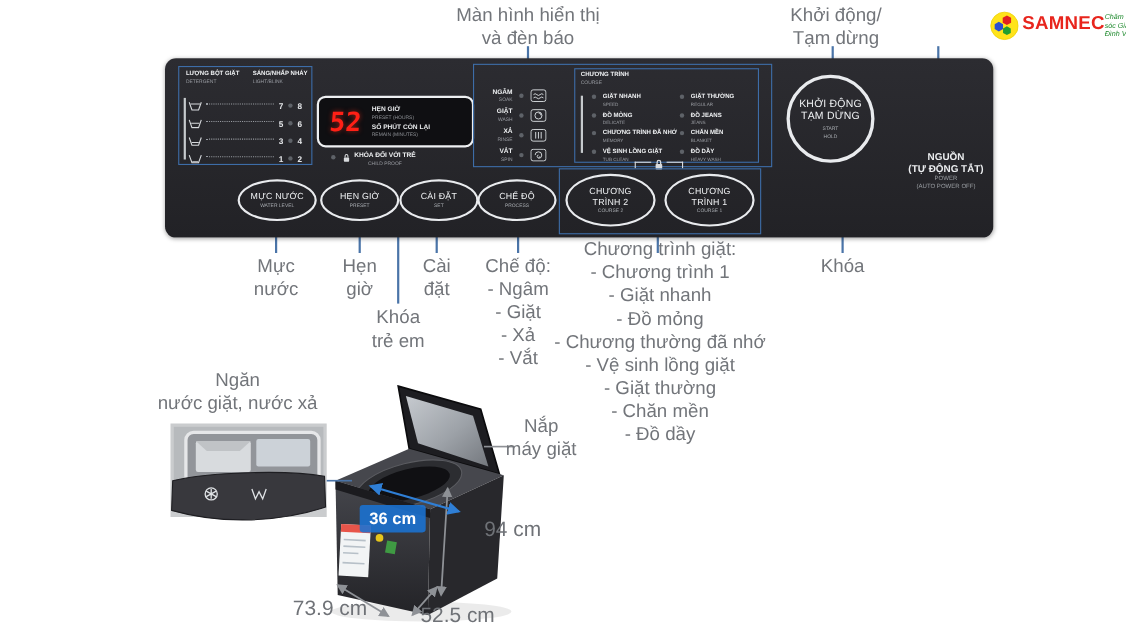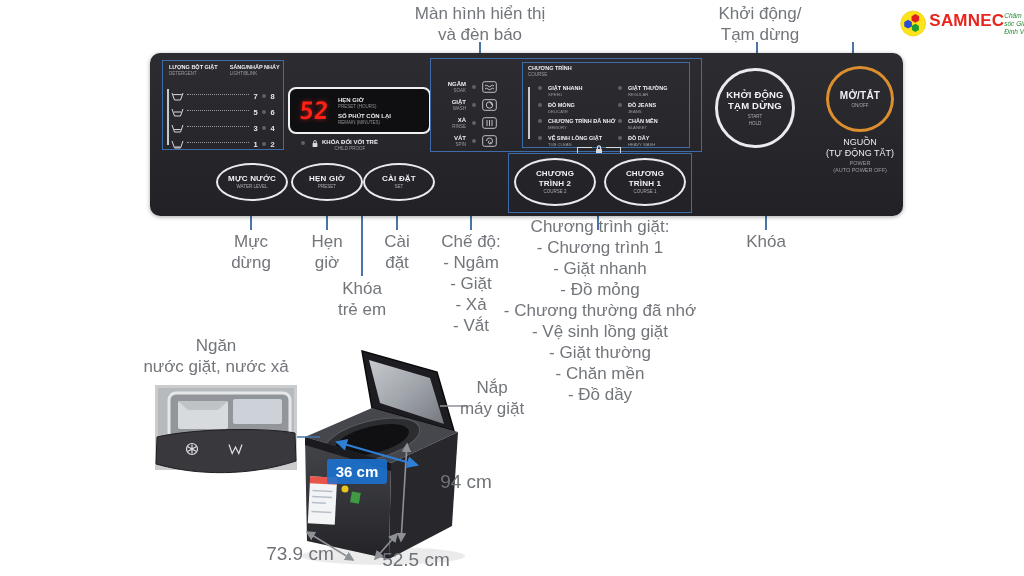--- a/index.html
+++ b/index.html
@@ -30,26 +30,26 @@
   .d-vn{display:block;color:#e8eaec;font-weight:bold;font-size:6px;line-height:7px;white-space:nowrap;}
   .d-en{display:block;color:#8e9196;font-size:4.5px;line-height:5px;white-space:nowrap;}
   .childproof{position:absolute;left:148px;top:86px;display:flex;align-items:flex-start;gap:3px;}
   .stage-row{position:absolute;display:flex;align-items:center;gap:3px;}
   .st-lbl{width:34px;text-align:right;}
   .course-grid{position:absolute;left:12px;top:22px;display:grid;grid-template-columns:80px 70px;row-gap:4px;}
   .c-item{display:flex;align-items:flex-start;gap:3px;}
   .c-item .t-vn{font-size:5.5px;}.c-item .t-en{font-size:4.2px;}
   .pill{position:absolute;display:flex;flex-direction:column;align-items:center;justify-content:center;
         background:transparent;border:2px solid #e9ebee;border-radius:50%;cursor:pointer;padding:0;font-family:inherit;}
-  .p-vn{color:#f0f2f4;font-weight:bold;font-size:8px;line-height:9.5px;white-space:nowrap;letter-spacing:.2px;}
+  .p-vn{color:#f0f2f4;font-weight:normal;font-size:8px;line-height:9.5px;white-space:nowrap;letter-spacing:.2px;}
   .p-en{color:#a9adb2;font-size:4.5px;line-height:7px;white-space:nowrap;}
   .startbtn .p-vn{font-size:9.5px;line-height:11px;}
   .onoffbtn .p-vn{font-size:10px;line-height:12px;}
   .power-note{position:absolute;text-align:center;}
-  .pn-vn{display:block;color:#eceef0;font-weight:normal;font-size:9px;line-height:10.5px;}
+  .pn-vn{display:block;color:#eceef0;font-weight:bold;font-size:9px;line-height:10.5px;}
   .pn-en{display:block;color:#9b9fa4;font-size:5.5px;line-height:7px;}
   .lockbracket{position:absolute;display:flex;align-items:flex-start;gap:2px;}
   .lb-line{height:5px;border-top:1.5px solid #d8dbde;width:14px;}
   .lb-line.l{border-left:1.5px solid #d8dbde;}
   .lb-line.r{border-right:1.5px solid #d8dbde;}
   
   .dim{position:absolute;color:#6f7277;font-size:19px;text-align:center;}
   .dim-badge{position:absolute;background:rgba(26,115,212,.88);color:#fff;font-weight:bold;font-size:15px;
              display:flex;align-items:center;justify-content:center;border-radius:3px;}
   
@@ -364,20 +364,24 @@
         <span class="p-en">WATER LEVEL</span>
     </button>
     <button class="pill" style="left:141px;top:110px;width:72px;height:38px">
       <span class="p-vn">HẸN GIỜ</span>
         <span class="p-en">PRESET</span>
     </button>
     <button class="pill" style="left:213px;top:110px;width:72px;height:38px">
       <span class="p-vn">CÀI ĐẶT</span>
         <span class="p-en">SET</span>
     </button>
+    <button class="pill" style="left:284px;top:110px;width:72px;height:38px">
+      <span class="p-vn">CHẾ ĐỘ</span>
+        <span class="p-en">PROCESS</span>
+    </button>
 
     <div class="lockbracket" style="left:427px;top:94px">
       <span class="lb-line l"></span>
       <svg width="10" height="11" viewBox="0 0 10 11" style="margin-top:-3px">
         <rect x="2" y="5" width="6" height="5" rx="0.8" fill="#d8dbde"></rect>
         <path d="M3.4 5 V3.4 a1.6 1.6 0 0 1 3.2 0 V5" stroke="#d8dbde" stroke-width="1.2" fill="none"></path>
       </svg>
       <span class="lb-line r"></span>
     </div>
     <div class="bluebox" style="left:358px;top:100px;width:182px;height:58px"></div>
@@ -392,35 +396,31 @@
       <span class="p-en">COURSE 1</span>
     </button>
 
     <button class="pill startbtn" style="left:565px;top:15px;width:80px;height:80px;border-radius:50%;border-width:3px">
       <span class="p-vn">KHỞI ĐỘNG</span>
       <span class="p-vn">TẠM DỪNG</span>
       <span class="p-en" style="margin-top:2px">START</span>
       <span class="p-en">HOLD</span>
     </button>
 
-    <button class="pill onoffbtn" style="left:676px;top:13px;width:68px;height:66px;border-radius:50%;border:3px solid #dd8f2f">
-      <span class="p-vn">MỞ/TẮT</span>
-      <span class="p-en">ON/OFF</span>
-    </button>
     <div class="power-note" style="left:650px;top:84px;width:120px">
       <span class="pn-vn">NGUỒN</span>
       <span class="pn-vn">(TỰ ĐỘNG TẮT)</span>
       <span class="pn-en" style="margin-top:2px">POWER</span>
       <span class="pn-en">(AUTO POWER OFF)</span>
     </div>
   </div>
 
   <div class="lbl" style="left:216px;top:231px;width:70px">
     <span>Mực</span>
-      <span>dừng</span>
+      <span>nước</span>
   </div>
   <div class="lbl" style="left:293px;top:231px;width:68px">
     <span>Hẹn</span>
       <span>giờ</span>
   </div>
   <div class="lbl" style="left:363px;top:231px;width:68px">
     <span>Cài</span>
       <span>đặt</span>
   </div>
   <div class="lbl" style="left:322px;top:278px;width:80px">

